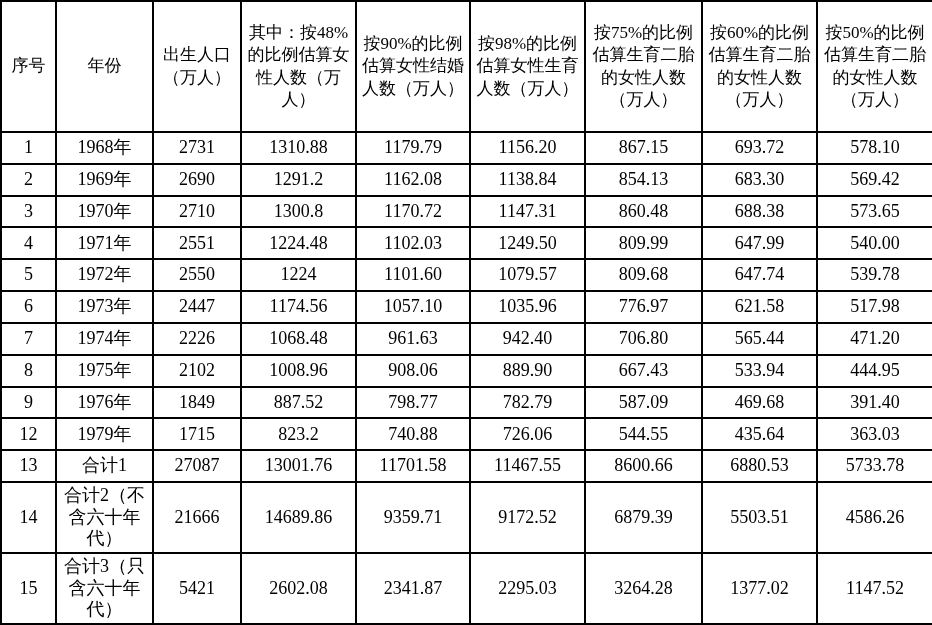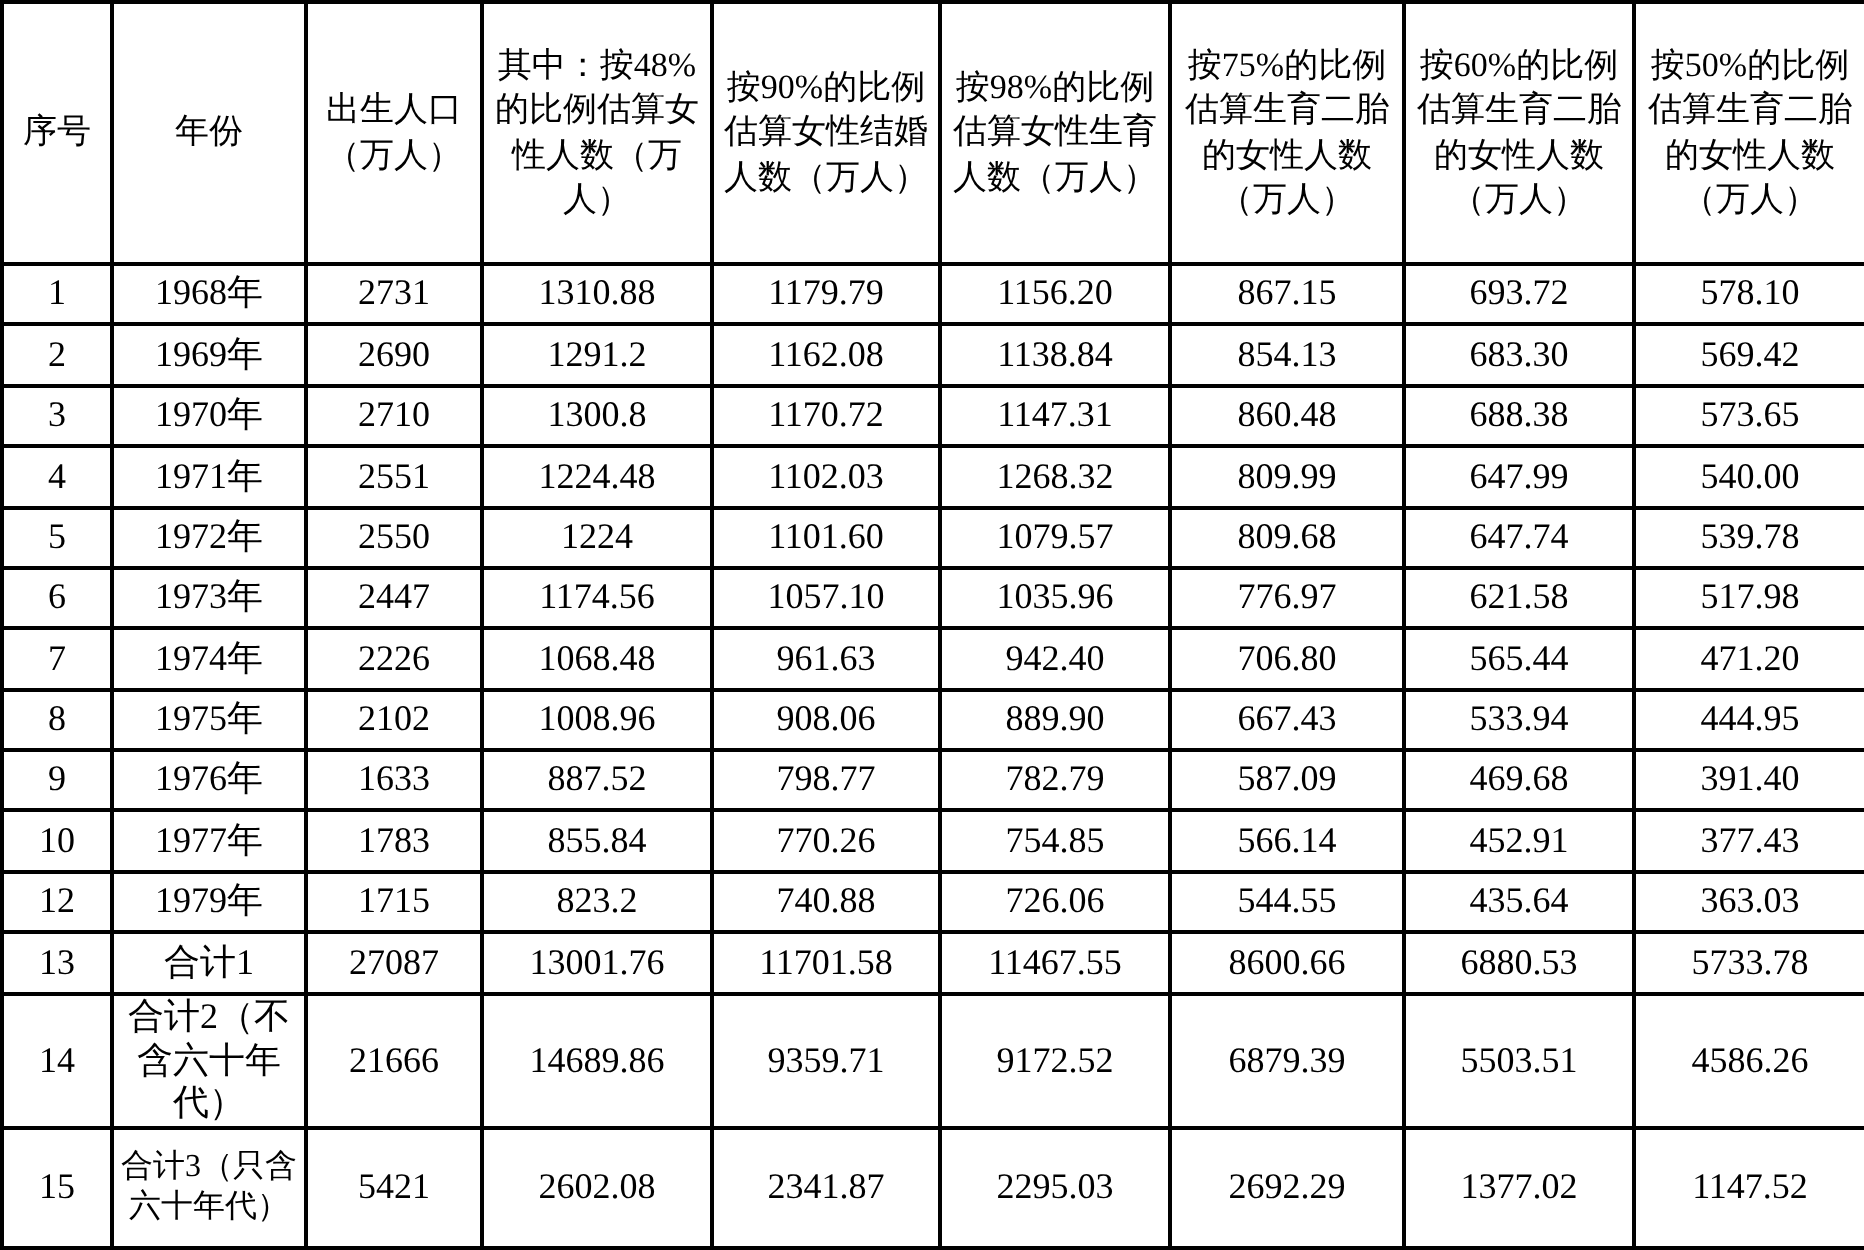--- a/index.html
+++ b/index.html
@@ -104,21 +104,21 @@
         <td>860.48</td>
         <td>688.38</td>
         <td>573.65</td>
       </tr>
       <tr>
         <td>4</td>
         <td>1971年</td>
         <td>2551</td>
         <td>1224.48</td>
         <td>1102.03</td>
-        <td>1268.32</td>
+        <td>1249.50</td>
         <td>809.99</td>
         <td>647.99</td>
         <td>540.00</td>
       </tr>
       <tr>
         <td>5</td>
         <td>1972年</td>
         <td>2550</td>
         <td>1224</td>
         <td>1101.60</td>
@@ -156,38 +156,27 @@
         <td>1008.96</td>
         <td>908.06</td>
         <td>889.90</td>
         <td>667.43</td>
         <td>533.94</td>
         <td>444.95</td>
       </tr>
       <tr>
         <td>9</td>
         <td>1976年</td>
-        <td>1633</td>
+        <td>1849</td>
         <td>887.52</td>
         <td>798.77</td>
         <td>782.79</td>
         <td>587.09</td>
         <td>469.68</td>
         <td>391.40</td>
-      </tr>
-      <tr>
-        <td>10</td>
-        <td>1977年</td>
-        <td>1783</td>
-        <td>855.84</td>
-        <td>770.26</td>
-        <td>754.85</td>
-        <td>566.14</td>
-        <td>452.91</td>
-        <td>377.43</td>
       </tr>
       <tr>
         <td>12</td>
         <td>1979年</td>
         <td>1715</td>
         <td>823.2</td>
         <td>740.88</td>
         <td>726.06</td>
         <td>544.55</td>
         <td>435.64</td>
@@ -215,18 +204,18 @@
         <td>5503.51</td>
         <td>4586.26</td>
       </tr>
       <tr>
         <td>15</td>
         <td>合计3（只含六十年代）</td>
         <td>5421</td>
         <td>2602.08</td>
         <td>2341.87</td>
         <td>2295.03</td>
-        <td>2692.29</td>
+        <td>3264.28</td>
         <td>1377.02</td>
         <td>1147.52</td>
       </tr>
     </tbody>
 </table>
 
 </body></html>

